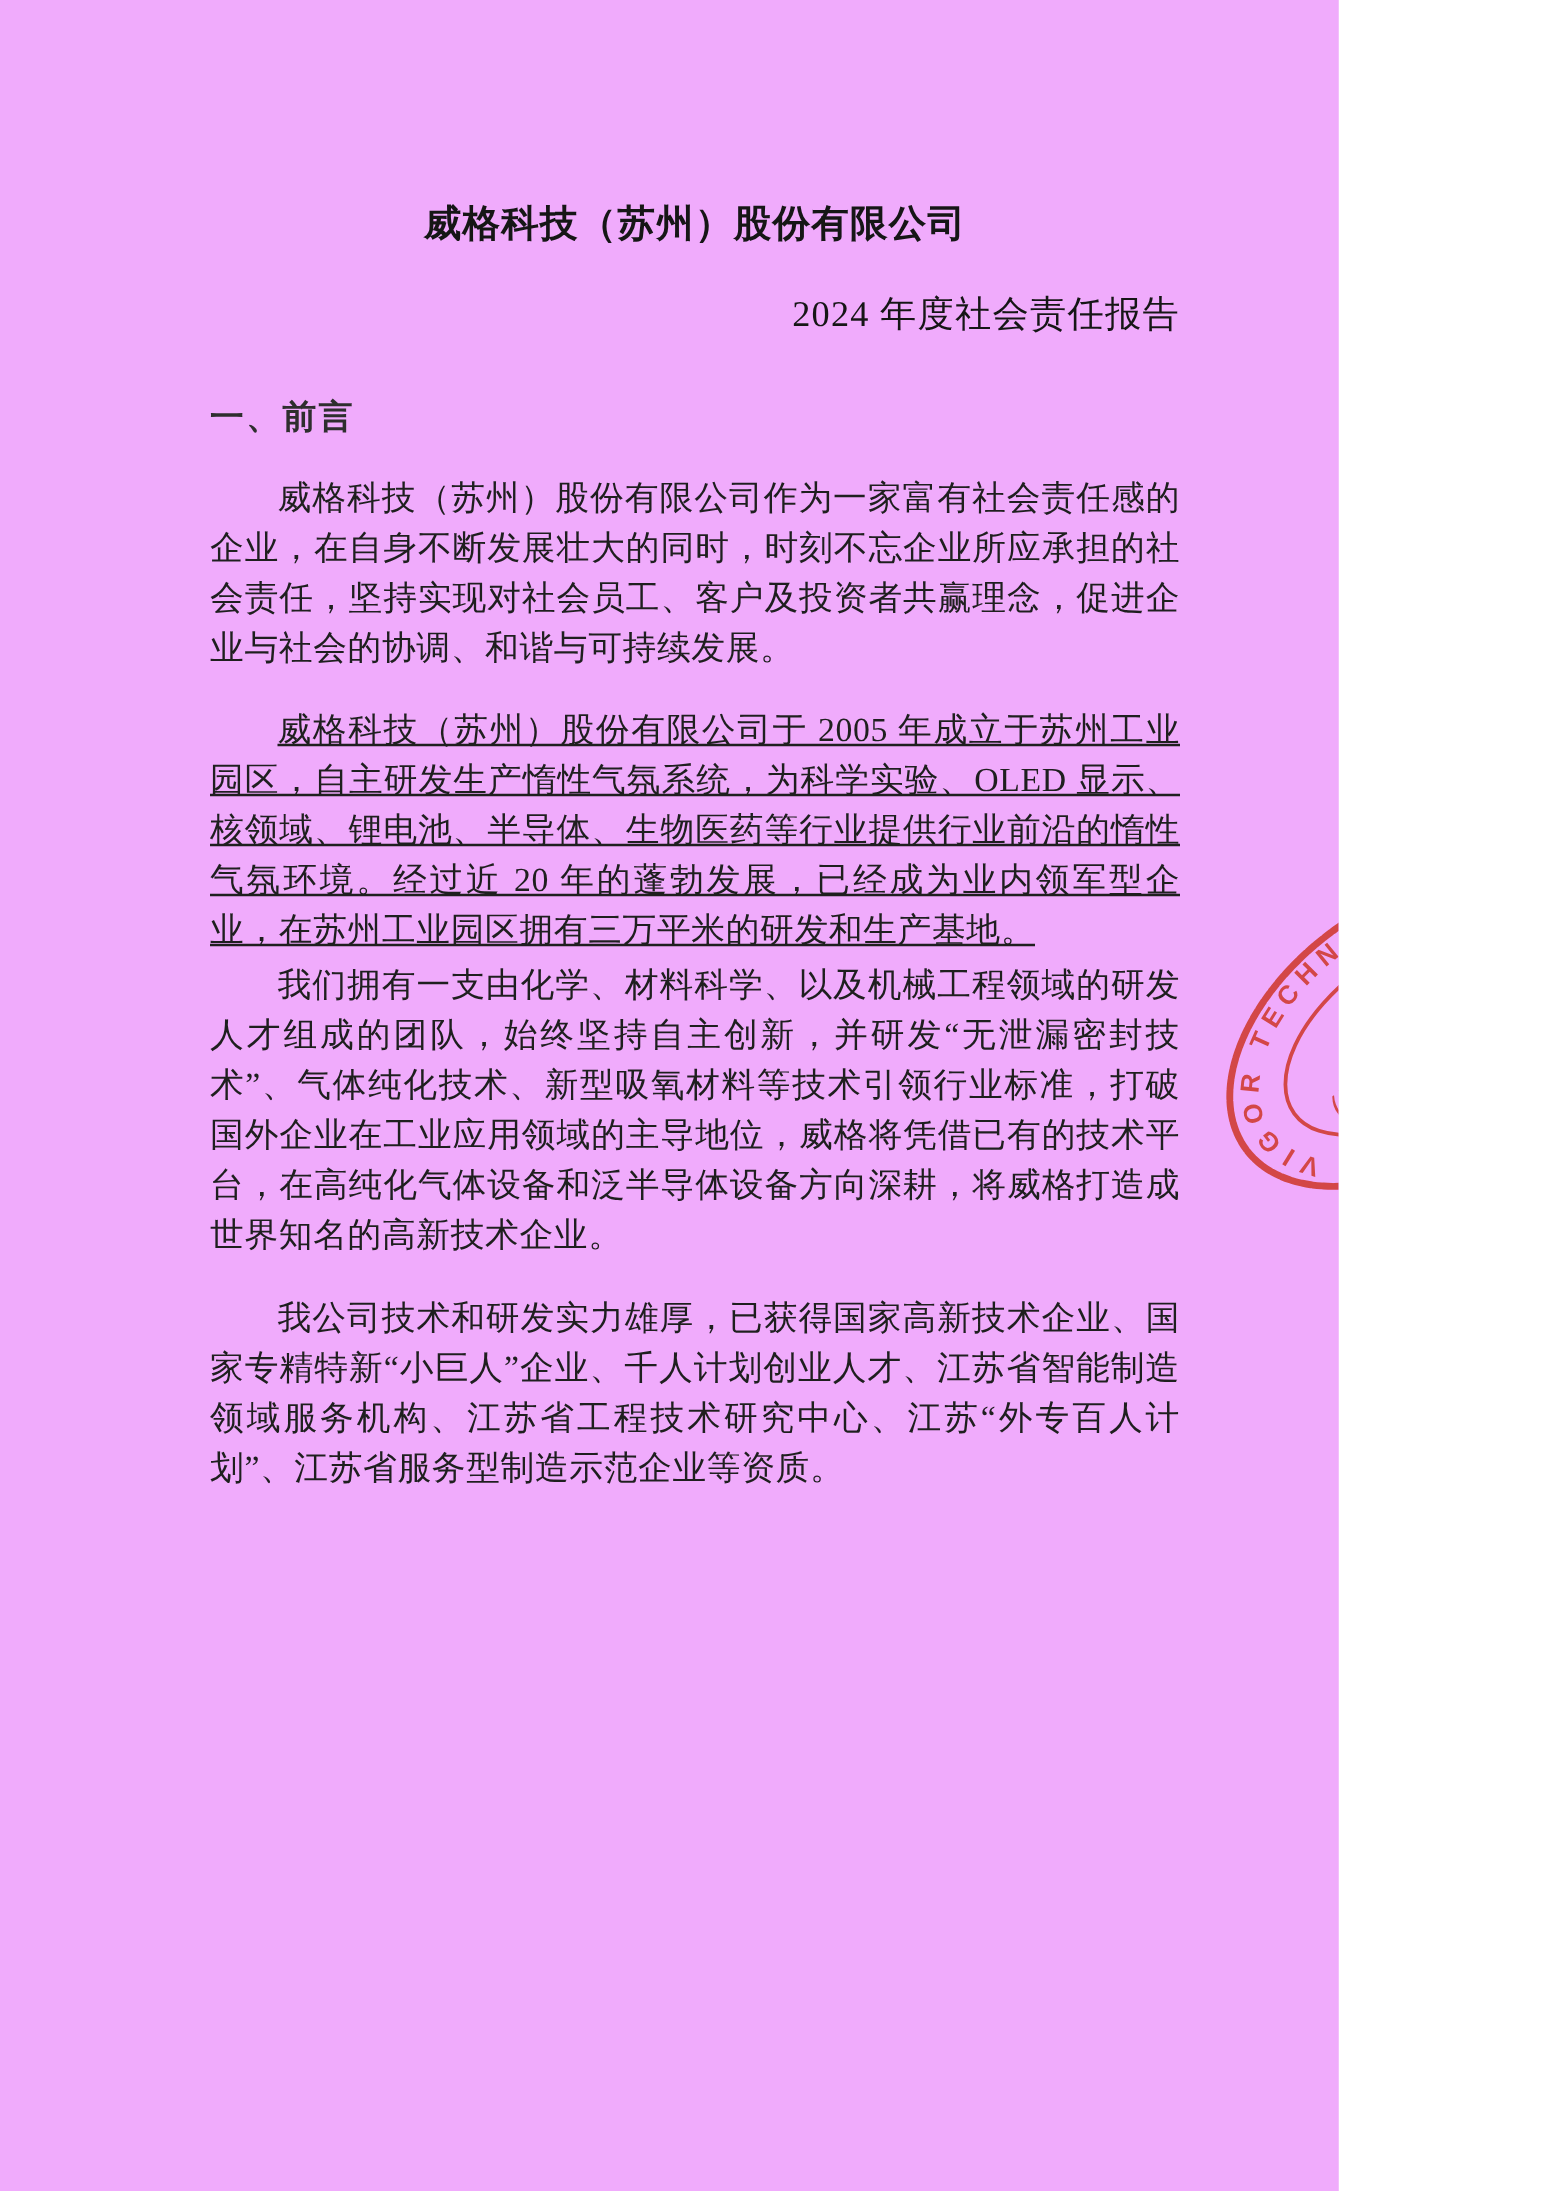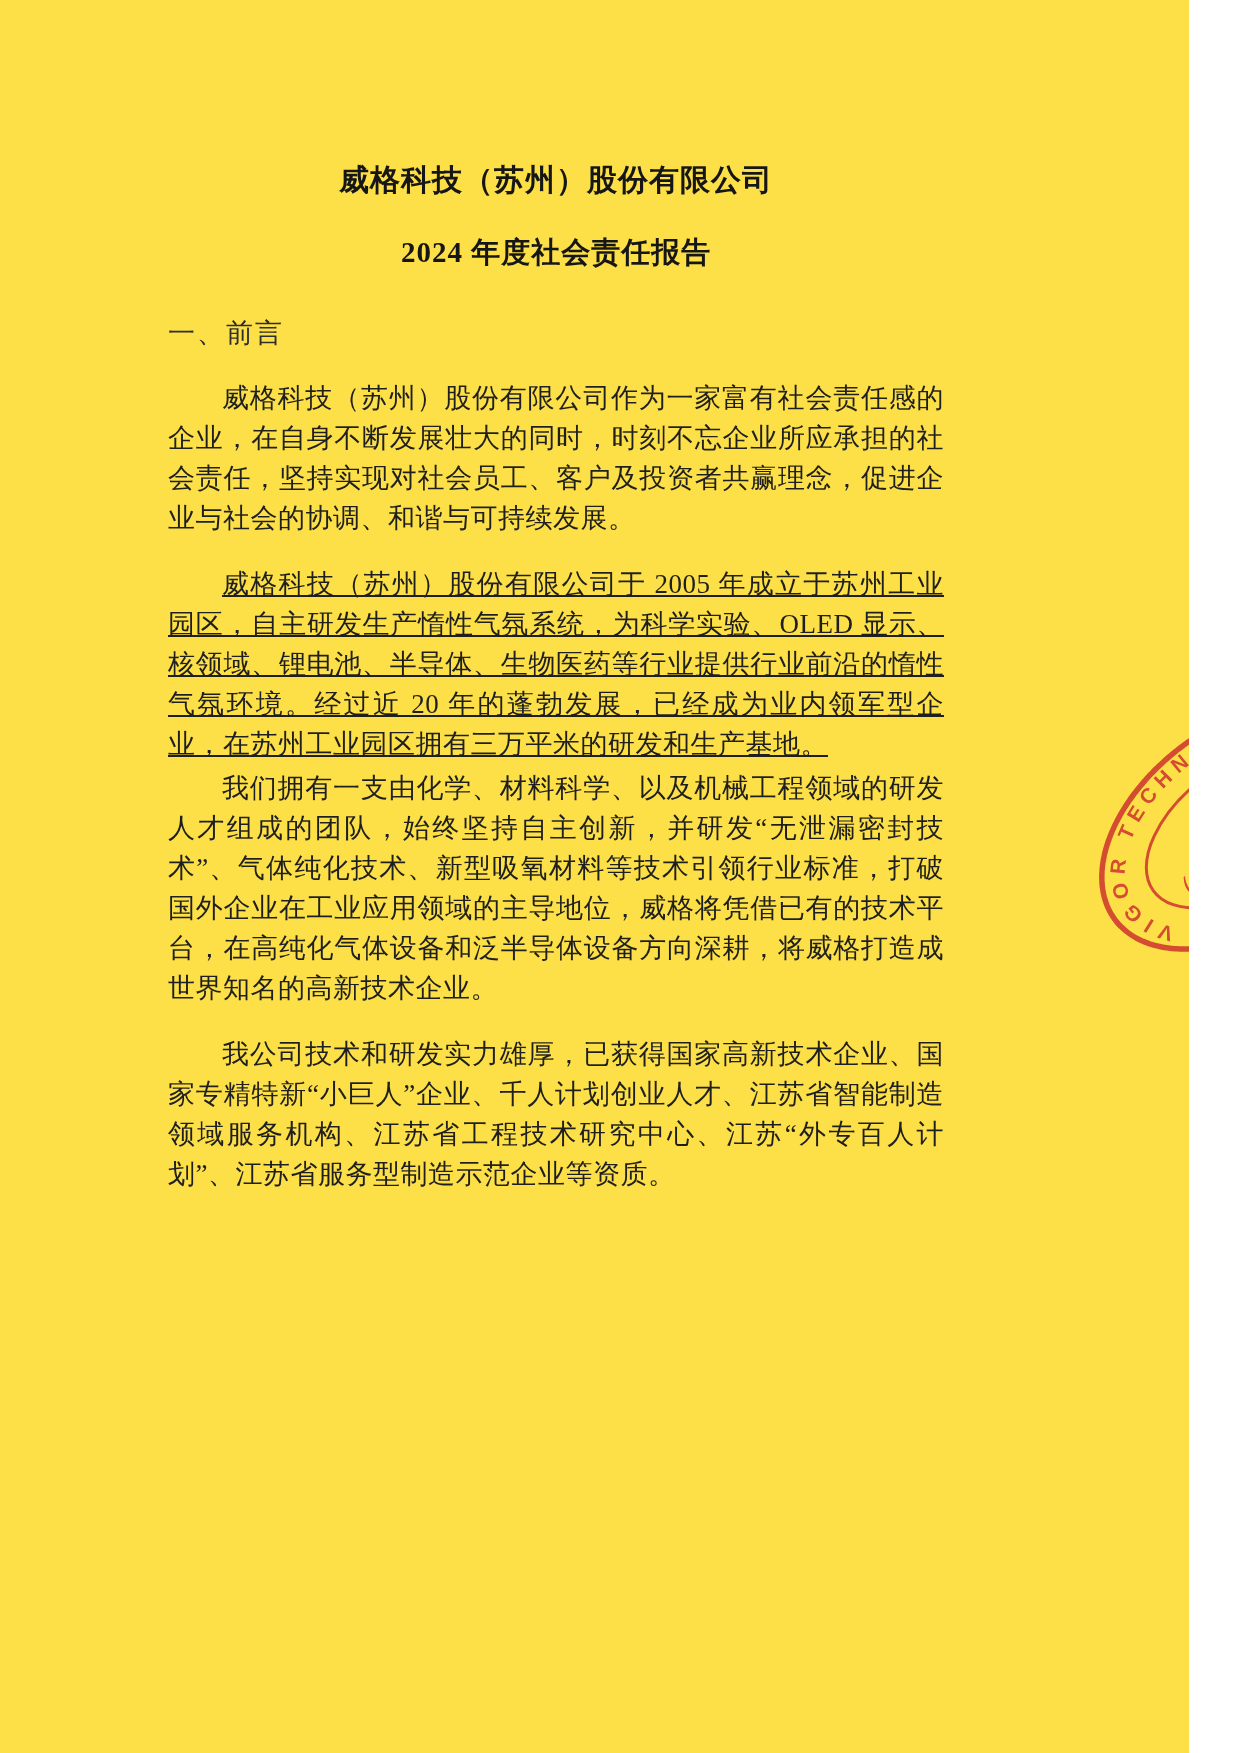--- a/index.html
+++ b/index.html
@@ -2,23 +2,23 @@
 <html><head>
 <meta charset="utf-8">
 <style>
   html, body {
     margin: 0;
     padding: 0;
     background: #ffffff;
   }
   .page {
     position: relative;
-    width: 1189px;
+    width: 1071px;
     height: 1753px;
-    background: #fde047;
+    background: #f0abfc;
     overflow: hidden;
     font-family: "Liberation Serif", "DejaVu Serif", serif;
     color: #1c1c1c;
   }
   .content {
     position: absolute;
     left: 168px;
     top: 158px;
     width: 776px;
   }
@@ -26,32 +26,32 @@
     margin: 0 0 28px 0;
     text-align: center;
     font-size: 30px;
     line-height: 44px;
     font-weight: bold;
     color: #161616;
     letter-spacing: 1px;
   }
   .doc-subtitle {
     margin: 0 0 34px 0;
-    text-align: center;
+    text-align: right;
     font-size: 29px;
     line-height: 44px;
-    font-weight: bold;
+    font-weight: normal;
     color: #161616;
     letter-spacing: 1px;
   }
   .section-heading {
     margin: 0 0 20px 0;
     font-size: 27px;
     line-height: 50px;
-    font-weight: normal;
+    font-weight: bold;
     color: #2e2e2e;
     letter-spacing: 2px;
   }
   p.body-para {
     margin: 0 0 26px 0;
     font-size: 27px;
     line-height: 40px;
     text-align: justify;
     text-indent: 2em;
     color: #1f1f1f;

